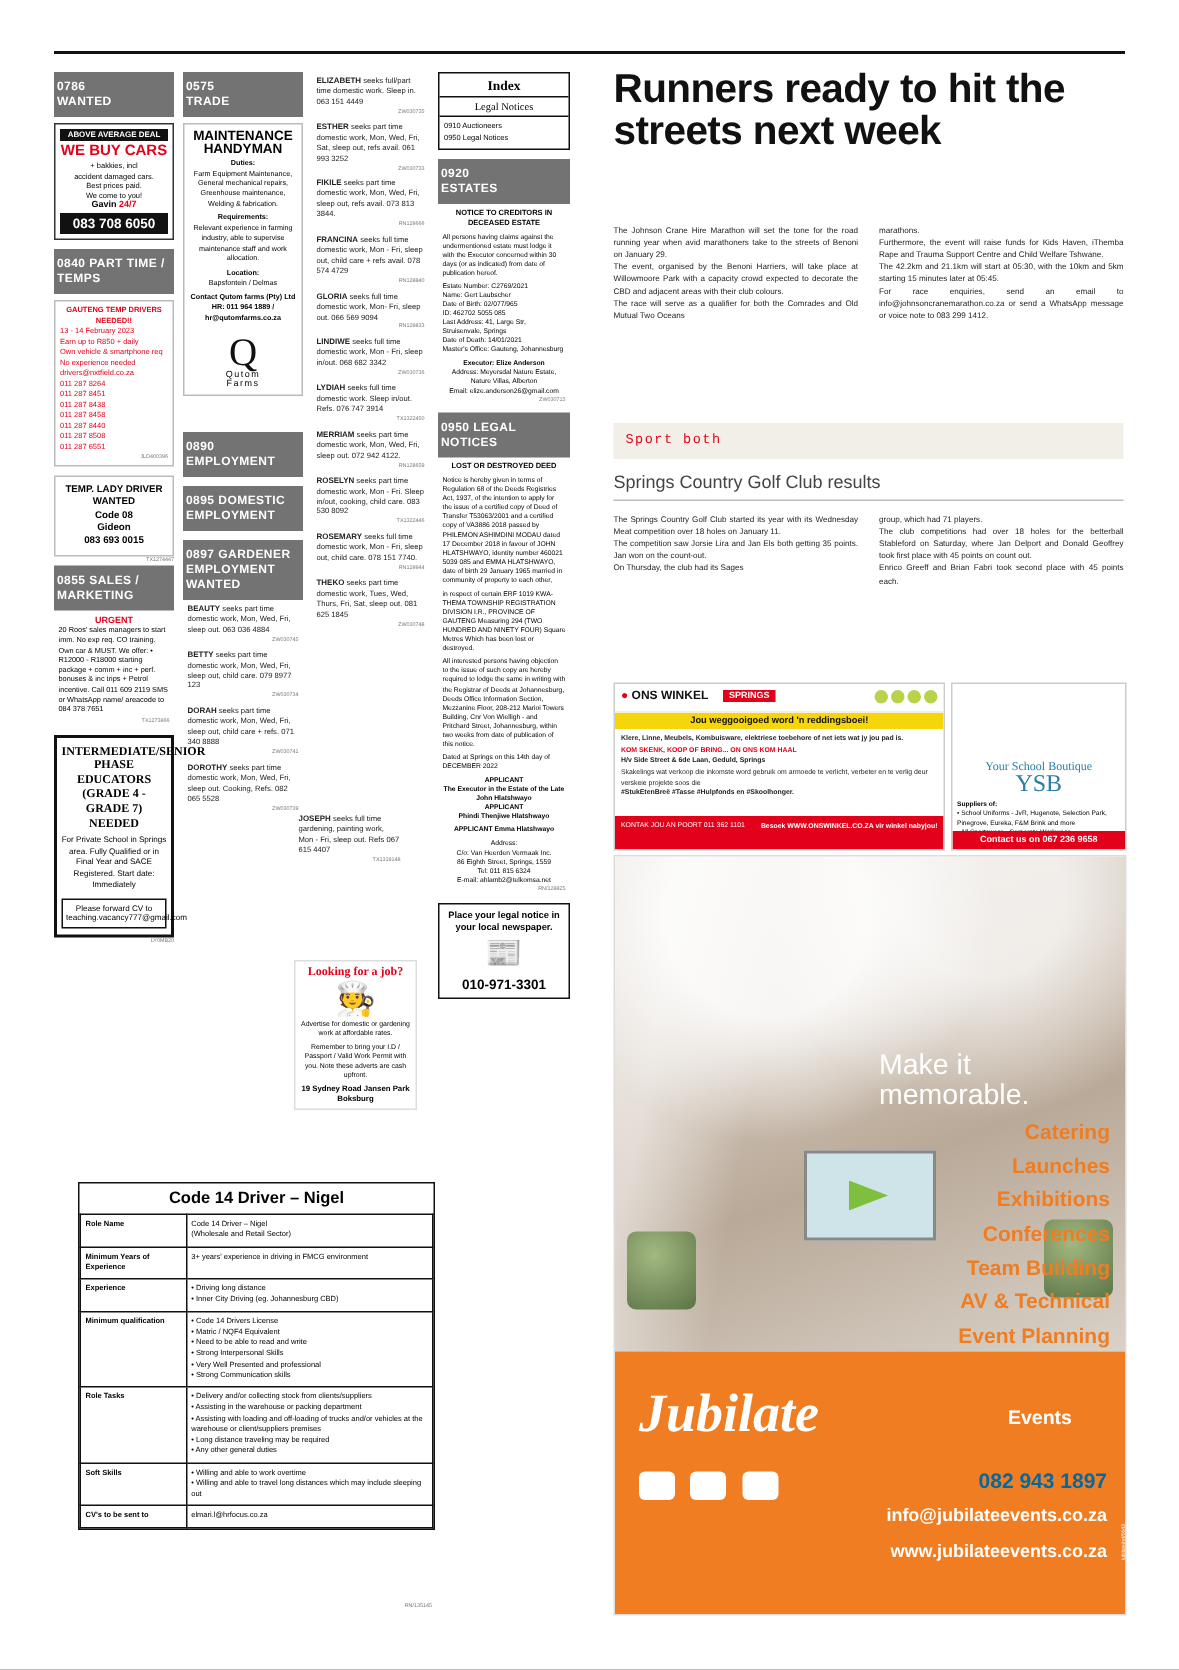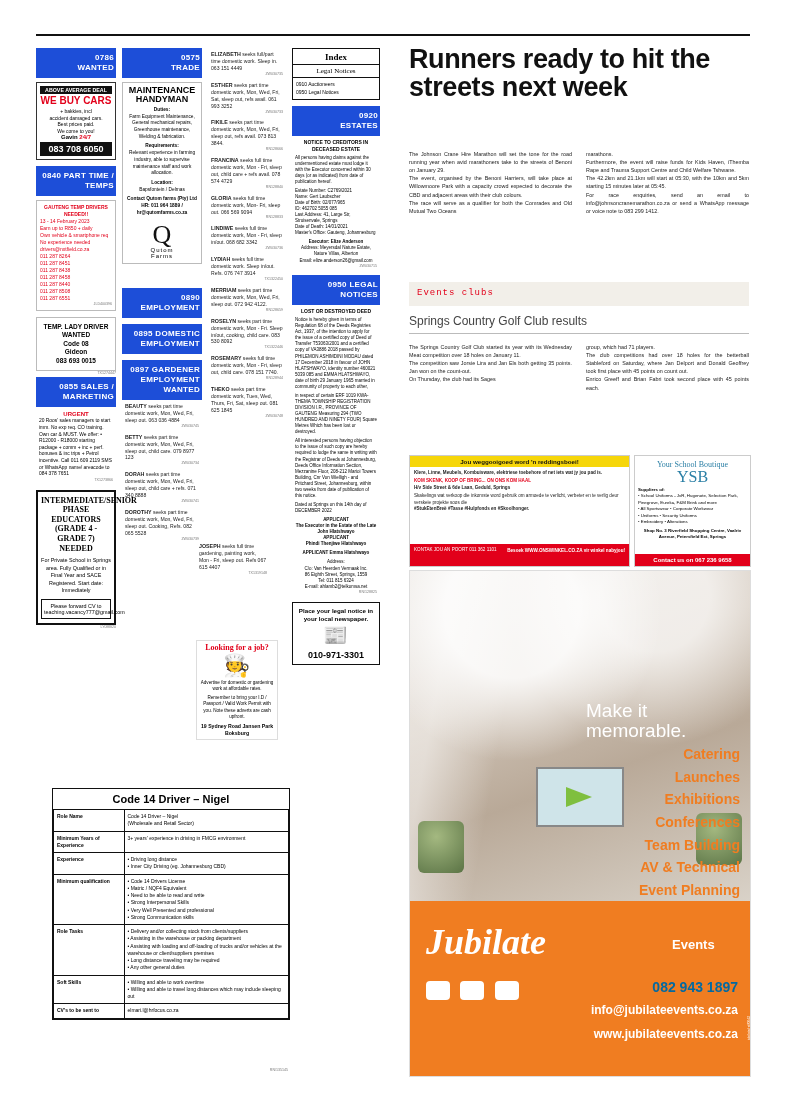--- a/index.html
+++ b/index.html
@@ -7,21 +7,21 @@
   .page{width:786px;height:1113px;background:#fff;position:relative;overflow:hidden;margin:0 auto;}
   .masthead{position:absolute;left:0;top:0;width:786px;height:34px;}
   .mast-line{position:absolute;left:36px;top:22px;font-size:6.2px;color:#333;}
   .mast-right{position:absolute;right:52px;top:20px;font-size:9px;font-weight:bold;color:#e2001a;letter-spacing:.2px;}
   .mast-right span.sec{color:#111;font-weight:bold;}
   .pagenum{position:absolute;right:16px;top:16px;width:28px;height:16px;background:#e2001a;color:#fff;font-size:11px;font-weight:bold;display:flex;align-items:center;justify-content:center;}
   .rule{position:absolute;left:36px;top:34px;width:714px;height:2px;background:#111;}
 
   
   .col{position:absolute;}
-  .cat{background:#1d4ed8;color:#fff;text-align:right;font-size:8px;font-weight:bold;padding:5px 2px;line-height:1.25;letter-spacing:.3px;}
+  .cat{background:#737373;color:#fff;text-align:left;font-size:8px;font-weight:bold;padding:5px 2px;line-height:1.25;letter-spacing:.3px;}
   .box{border:1px solid #bbb;background:#fff;}
   .ad{font-size:5.1px;line-height:1.35;color:#222;padding:3px 3px 2px 3px;}
   .ad b{font-size:5.3px;}
   .adref{font-size:3.6px;color:#777;text-align:right;display:block;}
   .ctr{text-align:center;}
 
   .wecarbuy{border:1px solid #333;padding:3px;text-align:center;}
   .wecarbuy .top{background:#111;color:#fff;font-size:5.3px;font-weight:bold;padding:1px 0;}
   .wecarbuy .big{color:#e2001a;font-weight:bold;font-size:10px;line-height:1;margin:2px 0;}
   .wecarbuy .sm{font-size:5px;line-height:1.3;}
@@ -92,21 +92,21 @@
   .ow-soc{position:absolute;right:4px;top:4px;font-size:0;}
   .ow-soc i{display:inline-block;width:9px;height:9px;border-radius:50%;background:#b8d34a;margin-left:2px;}
   .ow-y{background:#f6d60a;color:#111;font-size:6.2px;font-weight:bold;text-align:center;padding:2px 0;}
   .ow-body{font-size:4.6px;line-height:1.4;padding:3px 4px;color:#222;}
   .ow-body .b{font-weight:bold;}
   .ow-bottom{position:absolute;left:0;bottom:0;width:100%;height:22px;background:#e2001a;color:#fff;font-size:4.6px;}
   .ow-bottom .l{position:absolute;left:4px;top:3px;line-height:1.3;}
   .ow-bottom .r{position:absolute;right:4px;top:4px;text-align:right;line-height:1.4;font-weight:bold;}
 
   .boutique{position:absolute;left:634px;top:455px;width:115px;height:110px;border:1px solid #ccc;background:#fff;overflow:hidden;}
-  .bq-title{font-family:"Liberation Serif",serif;font-size:8px;color:#2a7fa5;text-align:center;padding-top:4px;}
+  .bq-title{font-family:"Liberation Serif",serif;font-size:8px;color:#2a7fa5;text-align:center;padding-top:4px;margin-top:46px;}
   .bq-mono{font-family:"Liberation Serif",serif;font-size:16px;color:#2a7fa5;text-align:center;line-height:1;}
   .bq-sup{font-size:4.4px;line-height:1.45;padding:2px 3px;}
   .bq-sup .h{font-weight:bold;}
   .bq-shop{font-size:4.4px;font-weight:bold;text-align:center;line-height:1.35;padding:1px 3px;}
   .bq-cta{background:#e2001a;color:#fff;font-size:6px;font-weight:bold;text-align:center;padding:3px 0;position:absolute;left:0;bottom:0;width:100%;}
 
   .jubilee{position:absolute;left:409px;top:570px;width:340px;height:505px;overflow:hidden;border:1px solid #ddd;}
   .jb-photo{position:absolute;left:0;top:0;width:340px;height:330px;background:linear-gradient(160deg,#d8cfc6 0%,#cfc3b6 35%,#b9a998 60%,#d9d2c8 100%);}
   .jb-drape{position:absolute;left:0;top:0;width:340px;height:330px;background:
      radial-gradient(circle at 30% 12%,rgba(255,255,255,.85) 0 18%,rgba(255,255,255,0) 40%),
@@ -366,33 +366,38 @@
   <div class="headline">Runners ready to hit the streets next week</div>
   <div class="artcol" style="left:409px;top:150px;width:163px;white-space:pre-line;">The Johnson Crane Hire Marathon will set the tone for the road running year when avid marathoners take to the streets of Benoni on January 29.
 The event, organised by the Benoni Harriers, will take place at Willowmoore Park with a capacity crowd expected to decorate the CBD and adjacent areas with their club colours.
 The race will serve as a qualifier for both the Comrades and Old Mutual Two Oceans</div>
   <div class="artcol" style="left:586px;top:150px;width:163px;white-space:pre-line;">marathons.
 Furthermore, the event will raise funds for Kids Haven, iThemba Rape and Trauma Support Centre and Child Welfare Tshwane.
 The 42.2km and 21.1km will start at 05:30, with the 10km and 5km starting 15 minutes later at 05:45.
 For race enquiries, send an email to info@johnsoncranemarathon.co.za or send a WhatsApp message or voice note to 083 299 1412.</div>
 
   <div class="sportclubs">
-    <span>Events clubs</span>
+    <span>Sport both</span>
   </div>
 
   <div class="golfttl">Springs Country Golf Club results</div>
   <div class="golfrule"></div>
   <div class="artcol" style="left:409px;top:343px;width:163px;white-space:pre-line;">The Springs Country Golf Club started its year with its Wednesday Meat competition over 18 holes on January 11.
 The competition saw Jorsie Lira and Jan Els both getting 35 points. Jan won on the count-out.
 On Thursday, the club had its Sages</div>
   <div class="artcol" style="left:586px;top:343px;width:163px;white-space:pre-line;">group, which had 71 players.
 The club competitions had over 18 holes for the betterball Stableford on Saturday, where Jan Delport and Donald Geoffrey took first place with 45 points on count out.
 Enrico Greeff and Brian Fabri took second place with 45 points each.</div>
 
   <div class="onswinkel">
+    <div class="ow-head">
+      <div class="ow-logo"><span class="dot">●</span> <span>ONS WINKEL</span></div>
+      <div class="ow-springs">SPRINGS</div>
+      <div class="ow-soc"><i></i><i></i><i></i><i></i></div>
+    </div>
     <div class="ow-y">Jou weggooigoed word 'n reddingsboei!</div>
     <div class="ow-body">
       <div class="b">Klere, Linne, Meubels, Kombuisware, elektriese toebehore of net iets wat jy jou pad is.</div>
       <div style="color:#e2001a;font-weight:bold;margin-top:2px">KOM SKENK, KOOP OF BRING... ON ONS KOM HAAL</div>
       <div style="font-weight:bold">H/v Side Street &amp; 6de Laan, Geduld, Springs</div>
       <div style="margin-top:2px">Skakelings wat verkoop die inkomste word gebruik om armoede te verlicht, verbeter en te verlig deur verskeie projekte soos die</div>
       <div style="font-weight:bold">#StukEtenBreë #Tasse #Hulpfonds en #Skoolhonger.</div>
     </div>
     <div class="ow-bottom">
       <div class="l" style="white-space:pre-line">KONTAK JOU AN POORT 011 362 1101</div>

